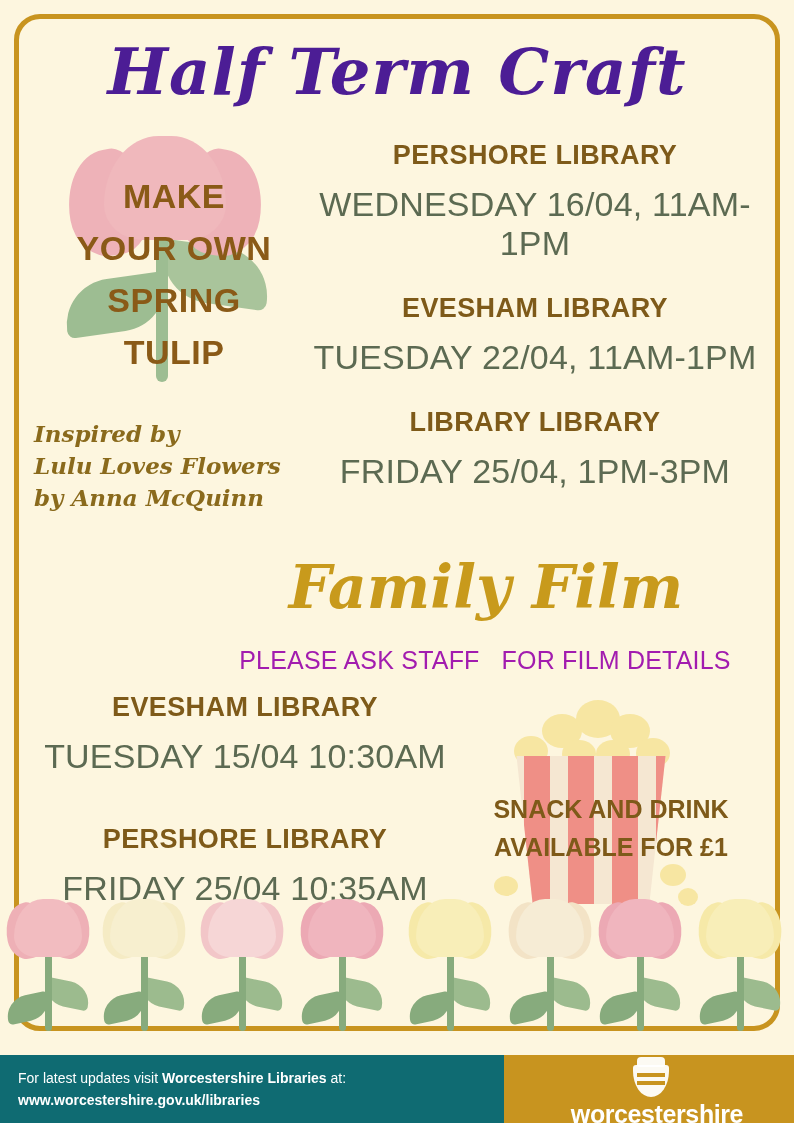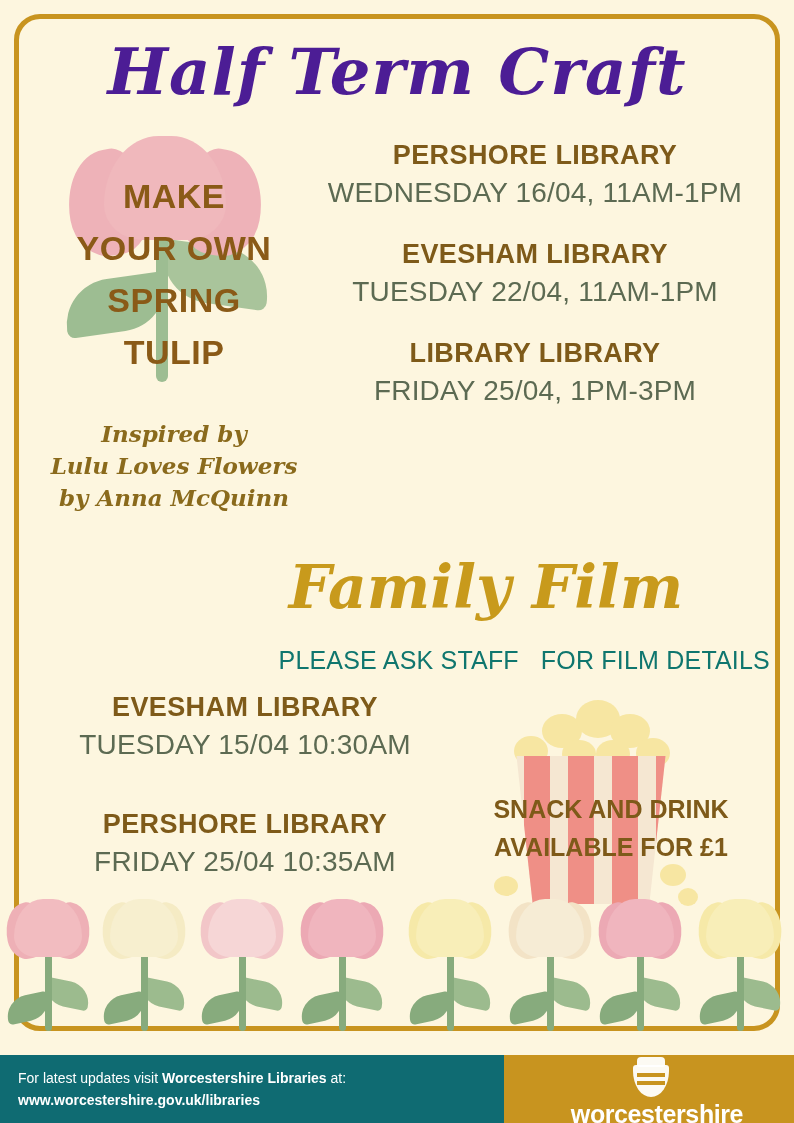--- a/index.html
+++ b/index.html
@@ -113,21 +113,20 @@
     font-weight: bold;
     font-size: 34px;
     line-height: 52px;
     letter-spacing: 0.5px;
   }
   .inspired {
     position: absolute;
     left: 34px;
     top: 418px;
     width: 280px;
-    text-align: center;
     font-family: "DejaVu Serif", serif;
     font-style: italic;
     font-weight: bold;
     font-size: 23px;
     line-height: 32px;
     color: #8a6a1c;
   }
 
   
   .craft-sessions {
@@ -138,23 +137,23 @@
     text-align: center;
   }
   .session { margin-bottom: 30px; }
   .session .venue {
     font-size: 27px;
     font-weight: bold;
     color: #7e5a19;
     letter-spacing: 0.4px;
   }
   .session .when {
-    font-size: 28px;
+    font-size: 34px;
     color: #5c6a52;
-    margin-top: 6px;
+    margin-top: 14px;
     letter-spacing: 0.2px;
   }
 
   
   .title-film {
     position: absolute;
     left: 208px;
     right: 30px;
     top: 552px;
     text-align: center;
@@ -162,23 +161,23 @@
     font-style: italic;
     font-weight: bold;
     font-size: 60px;
     color: #c89a1c;
   }
   .ask-staff {
     position: absolute;
     left: 200px;
     right: 24px;
     top: 646px;
-    text-align: right;
+    text-align: center;
     font-size: 25px;
-    color: #0f766e;
+    color: #a21caf;
     letter-spacing: 0.2px;
   }
   .ask-staff .gap { display: inline-block; width: 22px; }
 
   .film-sessions {
     position: absolute;
     left: 30px;
     top: 692px;
     width: 430px;
     text-align: center;

